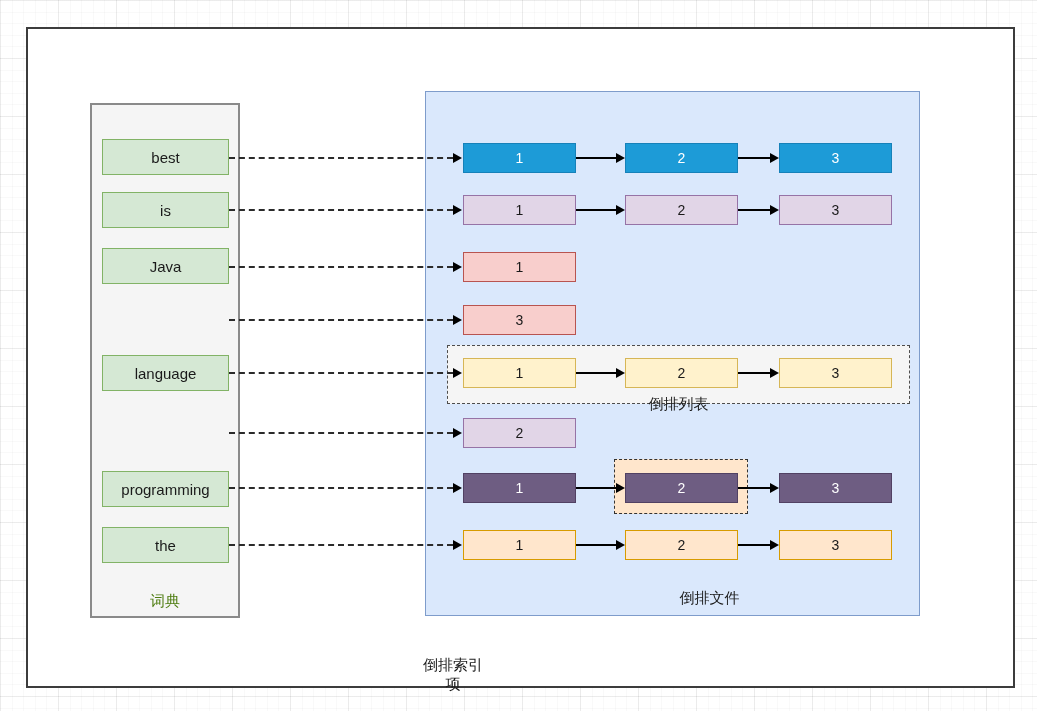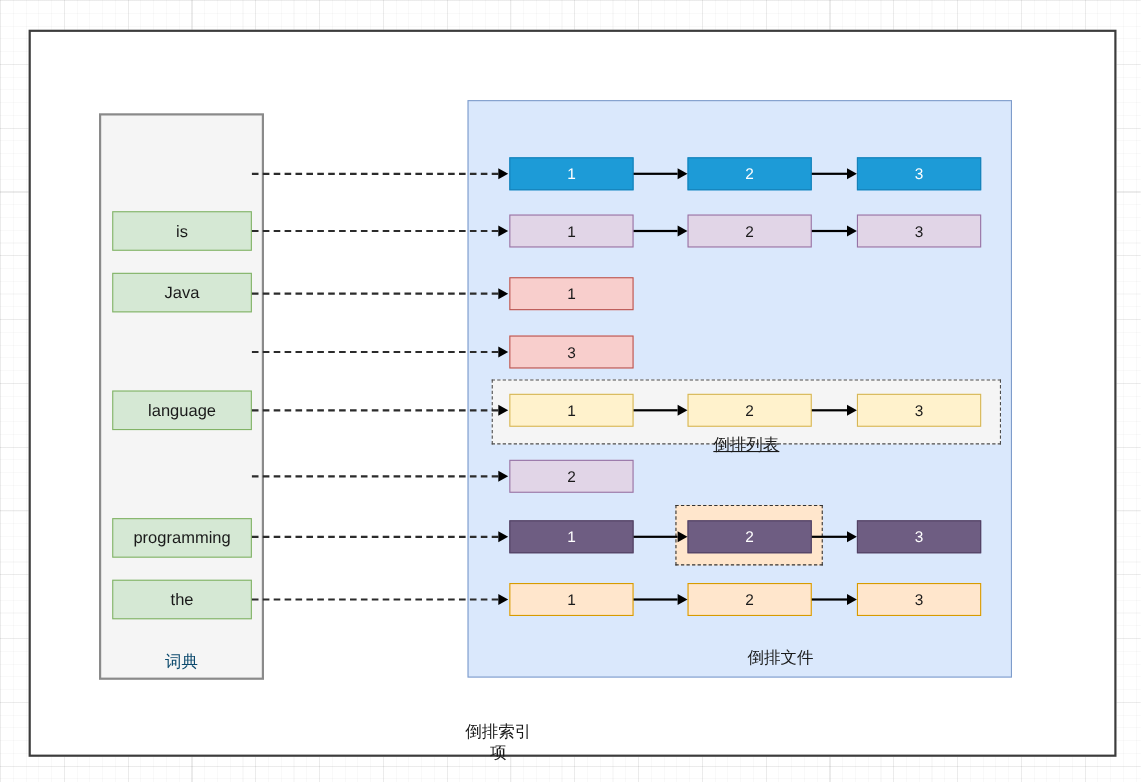--- a/index.html
+++ b/index.html
@@ -22,21 +22,21 @@
     position:absolute; left:26px; top:27px; width:989px; height:661px;
     background:#ffffff; border:2px solid #3c3c3c;
   }
   
   .dict {
     position:absolute; left:62px; top:74px; width:150px; height:515px;
     background:#f5f5f5; border:2px solid #8a8a8a;
   }
   .dict-label {
     position:absolute; left:62px; top:563px; width:150px;
-    text-align:center; font-size:15px; color:#0c4a6e;
+    text-align:center; font-size:15px; color:#4d7c0f;
   }
   .ifile {
     position:absolute; left:397px; top:62px; width:495px; height:525px;
     background:#dae8fc; border:1px solid #7e9ccb;
   }
   .ifile-label {
     position:absolute; left:397px; top:560px; width:495px;
     text-align:center; font-size:15px; color:#1a1a1a;margin-left:37px;
   }
   
@@ -59,21 +59,21 @@
   .c-yellow  { background:#fff2cc; border:1px solid #d6b656; }
   .c-purple  { background:#6e5d82; border:1px solid #514163; color:#fff; }
   .c-peach   { background:#ffe6cc; border:1px solid #d79b00; }
   
   .group-posting {
     position:absolute; left:419px; top:316px; width:463px; height:59px;
     background:#f5f5f5; border:1.5px dashed #4d4d4d;
   }
   .group-posting-label {
     position:absolute; left:419px; top:366px; width:463px;
-    text-align:center; font-size:15px; color:#1a1a1a;text-decoration:underline;
+    text-align:center; font-size:15px; color:#1a1a1a;
   }
   .item-posting {
     position:absolute; left:586px; top:430px; width:134px; height:55px;
     background:#ffe6cc; border:1.5px dashed #333;
   }
   .item-posting-label {
     position:absolute; left:570px; top:477px; width:170px;
     text-align:center; font-size:15px; color:#1a1a1a;
   }
   
@@ -102,20 +102,21 @@
 </style>
 </head>
 <body>
 
 <div class="page">
   <div class="frame">
 
     <div class="dict"></div>
     <div class="dict-label">词典</div>
 
+    <div class="word-box" style="top:110px">best</div>
     <div class="word-box" style="top:163px">is</div>
     <div class="word-box" style="top:219px">Java</div>
     <div class="word-box" style="top:326px">language</div>
     <div class="word-box" style="top:498px">the</div>
     <div class="word-box" style="top:442px">programming</div>
 
     <div class="ifile"></div>
     <div class="ifile-label">倒排文件</div>
 
     <div class="group-posting"></div>

